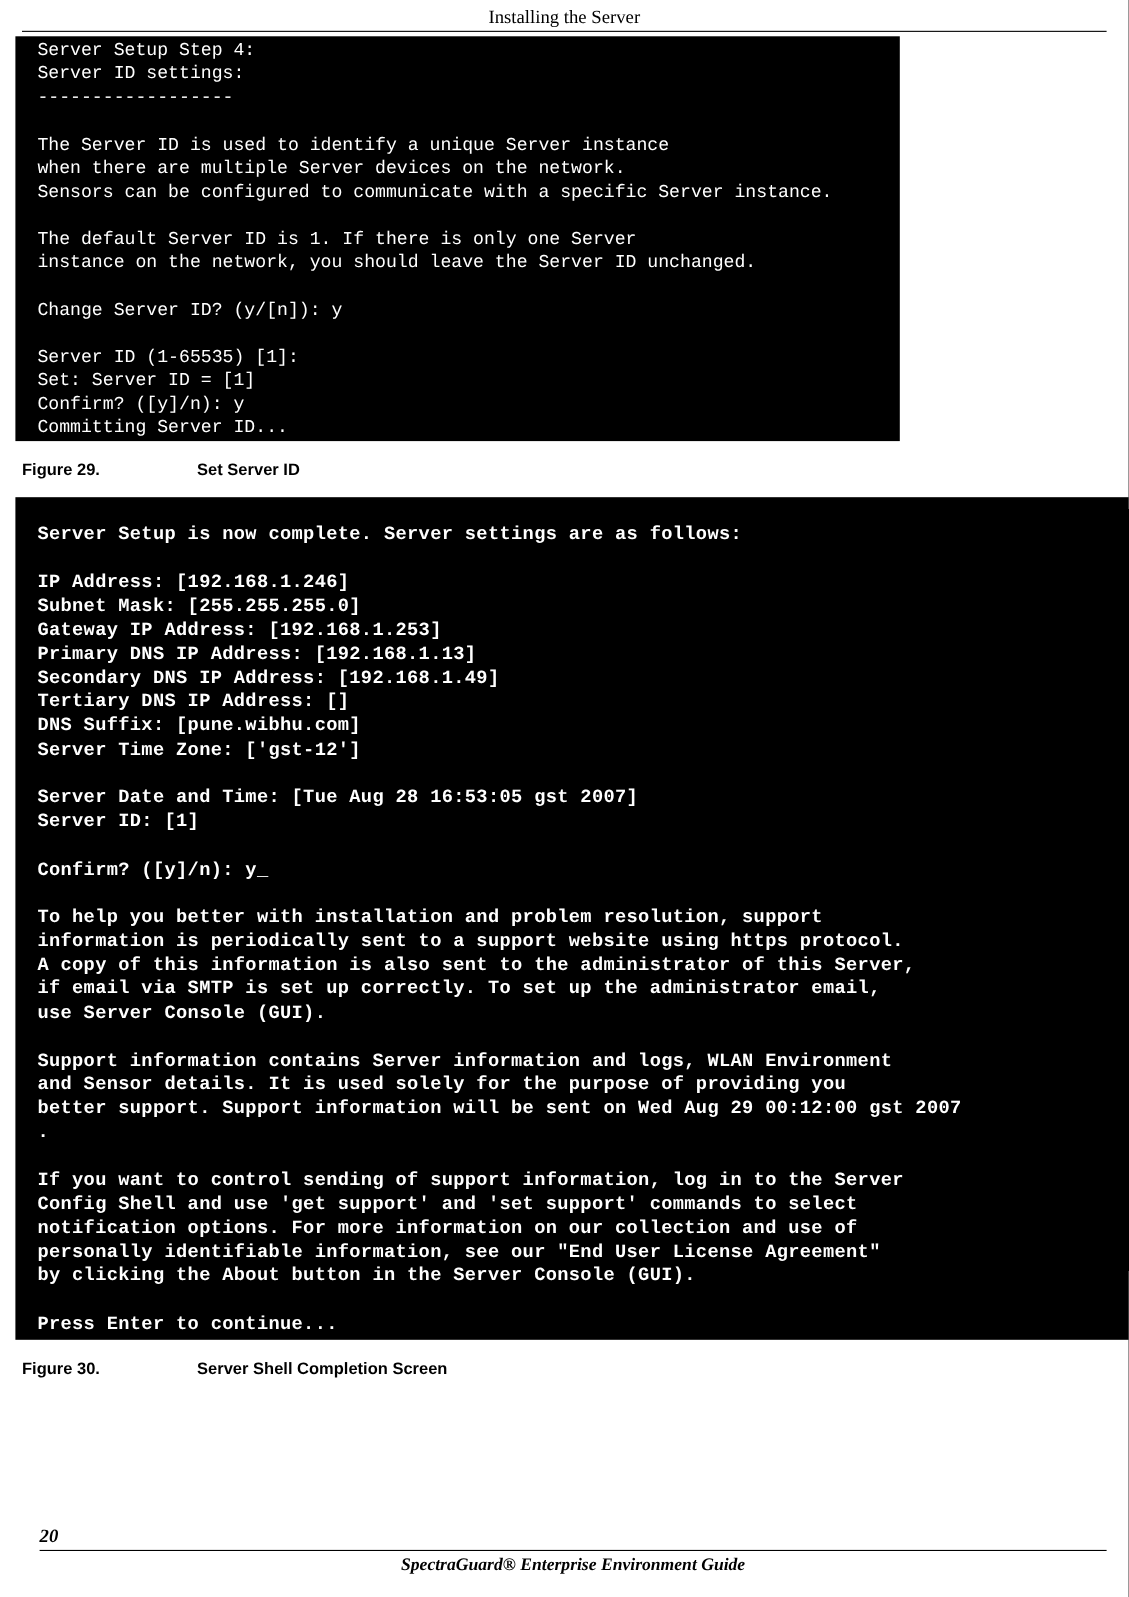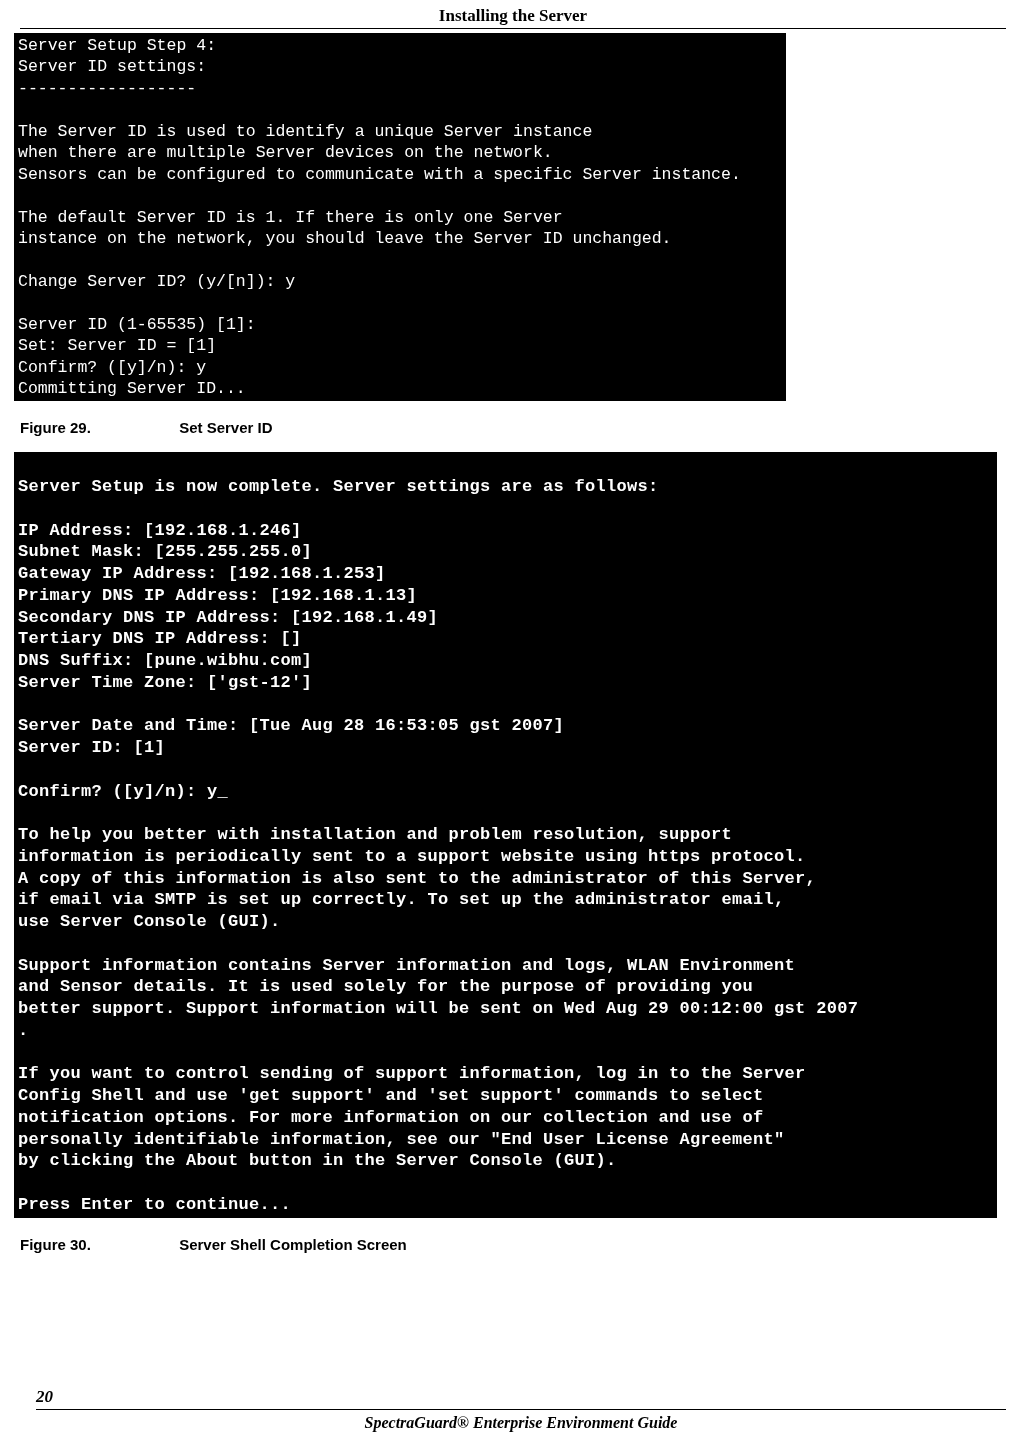--- a/index.html
+++ b/index.html
@@ -12,36 +12,36 @@
       width: 1026px;
     }
     .page {
       width: 1026px;
       padding: 0;
       position: relative;
       min-height: 1452px;
     }
     .header-title {
       text-align: center;
-      font-weight: bold;
+      font-weight: normal;
       font-size: 17px;
       padding: 6px 0 2px 0;
       border-bottom: 1.5px solid #000;
       margin: 0 20px;
     }
     .content {
       padding: 4px 20px 0 20px;
     }
     .terminal {
       background: #000;
       color: #fff;
       font-family: 'Courier New', monospace;
       font-size: 16.5px;
       line-height: 1.3;
-      padding: 2px 4px;
+      padding: 2px 20px;
       white-space: pre;
       overflow: hidden;
     }
     .terminal1 {
       width: 764px;
       margin-left: -6px;
     }
     .terminal2 {
       font-weight: bold;
       width: 975px;

